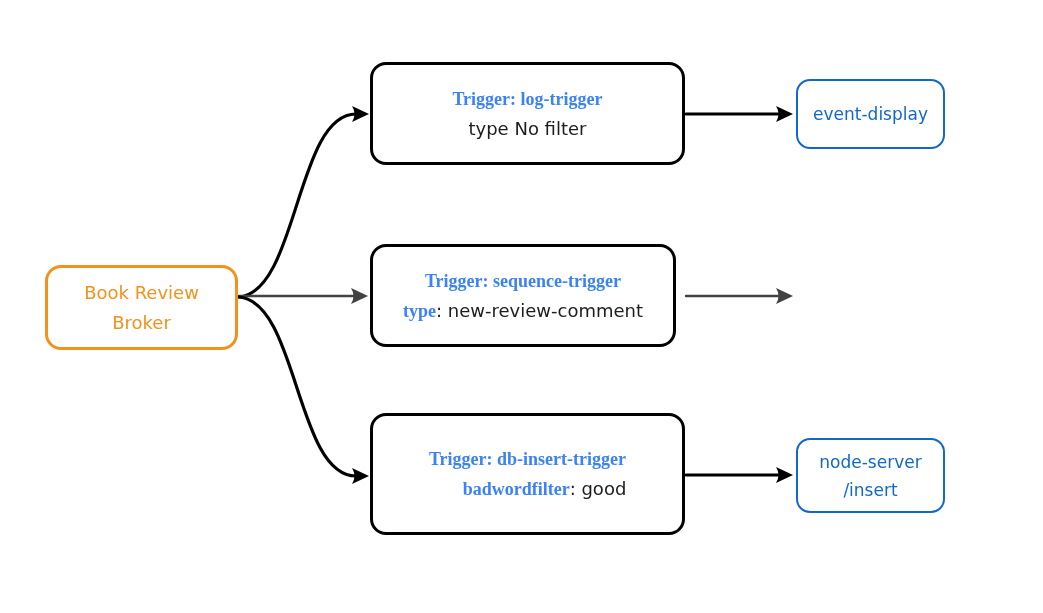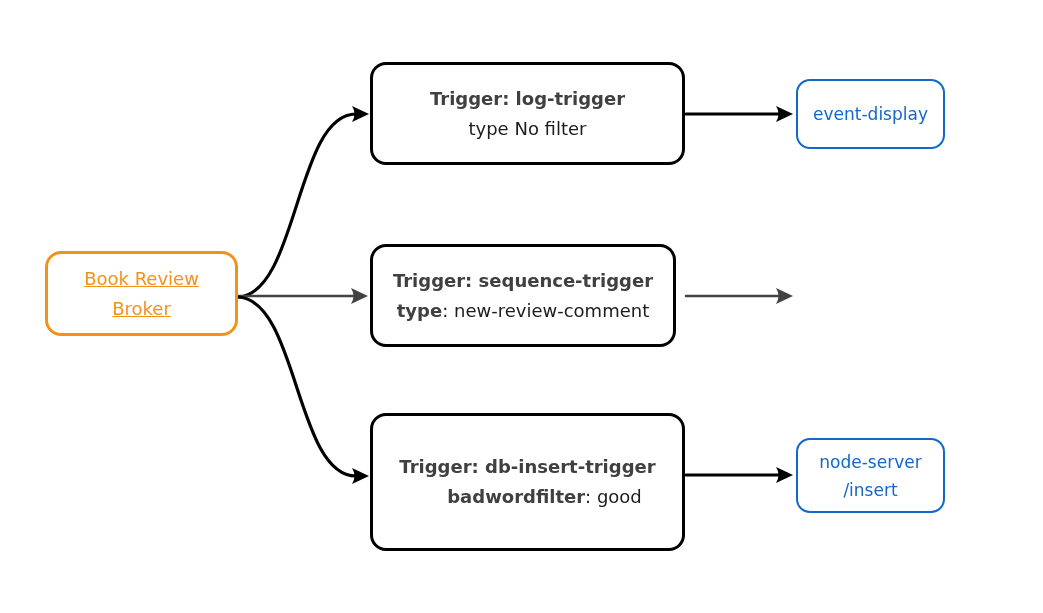--- a/index.html
+++ b/index.html
@@ -18,21 +18,21 @@
     text-align:center;
   }
   .broker{
     border:3px solid var(--broker);color:var(--broker);
     border-radius:16px;font-size:18px;line-height:30px;
   }
   .trigger{
     border:3px solid var(--ink);color:#1c1c1c;
     border-radius:16px;font-size:18px;line-height:30px;white-space:nowrap;
   }
-  .trigger b{color:#404040;font-weight:bold;}
+  .trigger b{color:#3b82f6;font-weight:bold;font-family:Liberation Serif, serif;}
   .sink{
     border:2.5px solid var(--sink);color:var(--sink);
     border-radius:14px;font-size:17px;line-height:28px;
   }
   .indent{padding-left:34px;text-align:center;}
 </style>
 </head>
 <body>
 
 <div class="stage">
@@ -51,36 +51,36 @@
     <path class="edge" d="M 686 114 L 780 114"></path>
     <path class="head" d="M 793 114 L 776 106 Q 781 114 776 122 Z"></path>
 
     <path class="edge muted" d="M 686 296 L 780 296"></path>
     <path class="head muted" d="M 793 296 L 776 288 Q 781 296 776 304 Z"></path>
 
     <path class="edge" d="M 686 475 L 780 475"></path>
     <path class="head" d="M 793 475 L 776 467 Q 781 475 776 483 Z"></path>
   </svg>
 
-  <div class="node broker" style="left:45px;top:251px;width:193px;height:85px;text-decoration:underline;">
+  <div class="node broker" style="left:45px;top:265px;width:193px;height:85px;">
     <div>Book Review</div>
     <div>Broker</div>
   </div>
 
   <div class="node trigger" style="left:370px;top:62px;width:315px;height:103px;">
     <div><b>Trigger: log-trigger</b></div>
     <div><b></b><span>type No filter</span></div>
   </div>
 
   <div class="node trigger" style="left:370px;top:244px;width:306px;height:103px;">
     <div><b>Trigger: sequence-trigger</b></div>
     <div><b>type</b><span>: new-review-comment</span></div>
   </div>
 
-  <div class="node trigger" style="left:370px;top:413px;width:315px;height:138px;">
+  <div class="node trigger" style="left:370px;top:413px;width:315px;height:122px;">
     <div><b>Trigger: db-insert-trigger</b></div>
     <div class="indent"><b>badwordfilter</b><span>: good</span></div>
   </div>
 
   <div class="node sink" style="left:796px;top:79px;width:149px;height:70px;">
     <div>event-display</div>
   </div>
 
 
   <div class="node sink" style="left:796px;top:438px;width:149px;height:75px;justify-content:center;">

